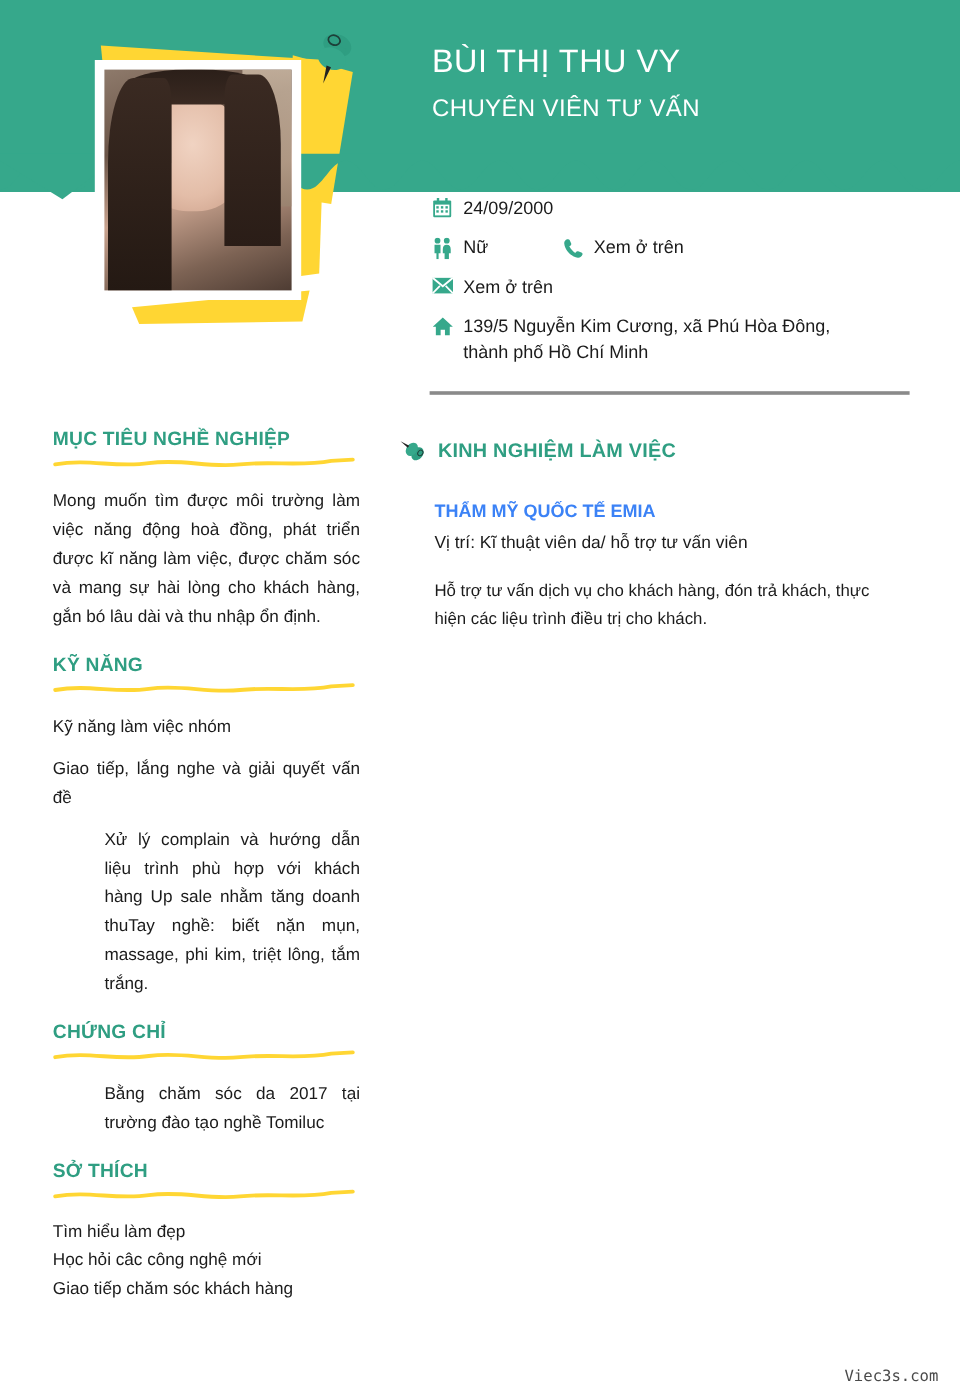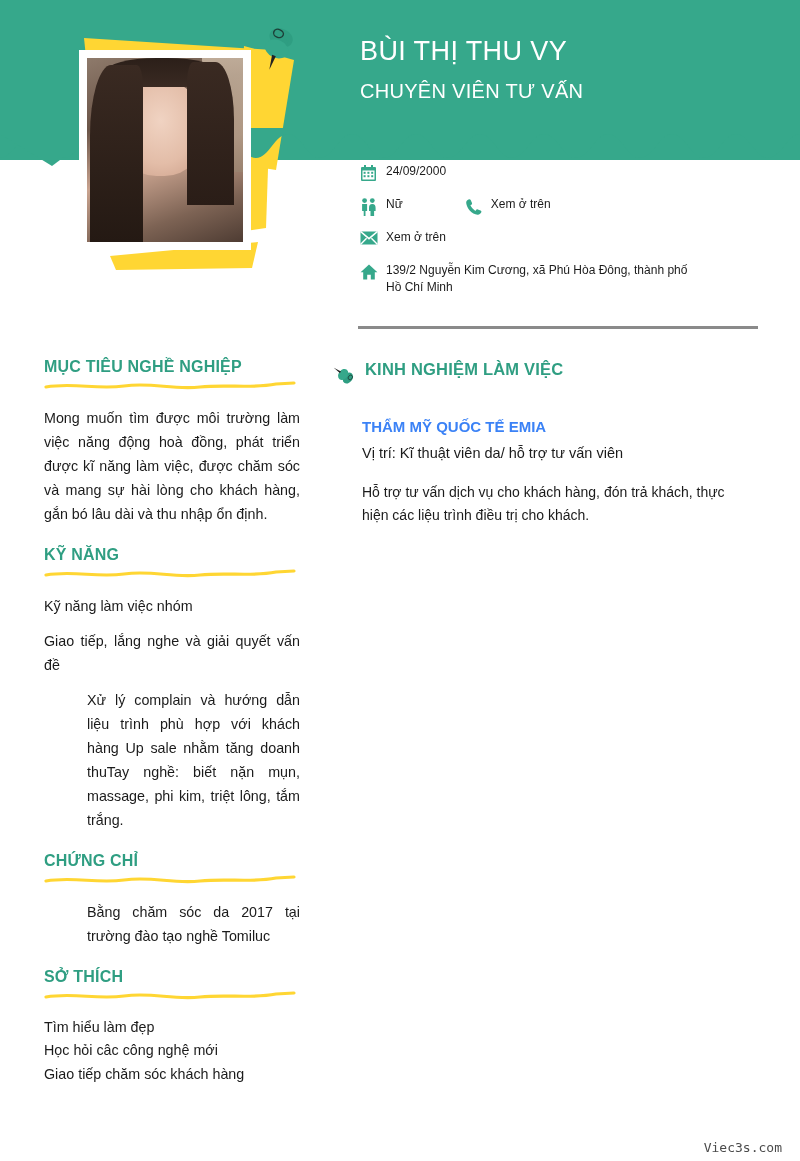--- a/index.html
+++ b/index.html
@@ -132,21 +132,21 @@
   }
   .c-ico {
     width: 26px;
     flex: 0 0 26px;
     display: flex;
     align-items: flex-start;
     justify-content: flex-start;
     padding-top: 2px;
   }
   .c-txt {
-    font-size: 12px;
+    font-size: 15px;
     color: #1b1b1b;
     line-height: 1.42;
   }
   .c-half { display: flex; align-items: flex-start; }
   .c-half.right { margin-left: 62px; }
   .divider {
     position: absolute;
     left: 358px; top: 326px;
     width: 400px; height: 3px;
     background: #8a8a8a;
@@ -178,21 +178,21 @@
   .hobby { line-height: 1.62; }
 
   
   .right-col {
     position: absolute;
     left: 330px; top: 360px;
     width: 420px;
   }
   .exp-head-row {
     display: flex;
-    align-items: flex-start;
+    align-items: flex-end;
     gap: 9px;
     margin-bottom: 32px;
   }
   .exp-head {
     font-size: 16.5px;
     font-weight: bold;
     color: #2f9e82;
     letter-spacing: .2px;
   }
   .exp-body { margin-left: 32px; }
@@ -339,21 +339,21 @@
     </span>
     <span class="c-txt">Xem ở trên</span>
   </div>
 
   <div class="c-row">
     <span class="c-ico">
       <svg width="18" height="16" viewBox="0 0 18 16">
         <path d="M9,0.6 L17.4,8.2 L14.8,8.2 L14.8,15.4 L10.8,15.4 L10.8,10.8 L7.2,10.8 L7.2,15.4 L3.2,15.4 L3.2,8.2 L0.6,8.2 Z" fill="#36a88b"></path>
       </svg>
     </span>
-    <span class="c-txt" style="max-width:320px">139/2 Nguyễn Kim Cương, xã Phú Hòa Đông, thành phố Hồ Chí Minh</span>
+    <span class="c-txt" style="max-width:320px">139/5 Nguyễn Kim Cương, xã Phú Hòa Đông, thành phố Hồ Chí Minh</span>
   </div>
 </div>
 
 <div class="divider"></div>
 
 <div class="left-col">
 
   <div class="sec">
     <div class="sec-head">MỤC TIÊU NGHỀ NGHIỆP</div>
     <svg class="wave-ul" width="252" height="12" viewBox="0 0 252 12">

